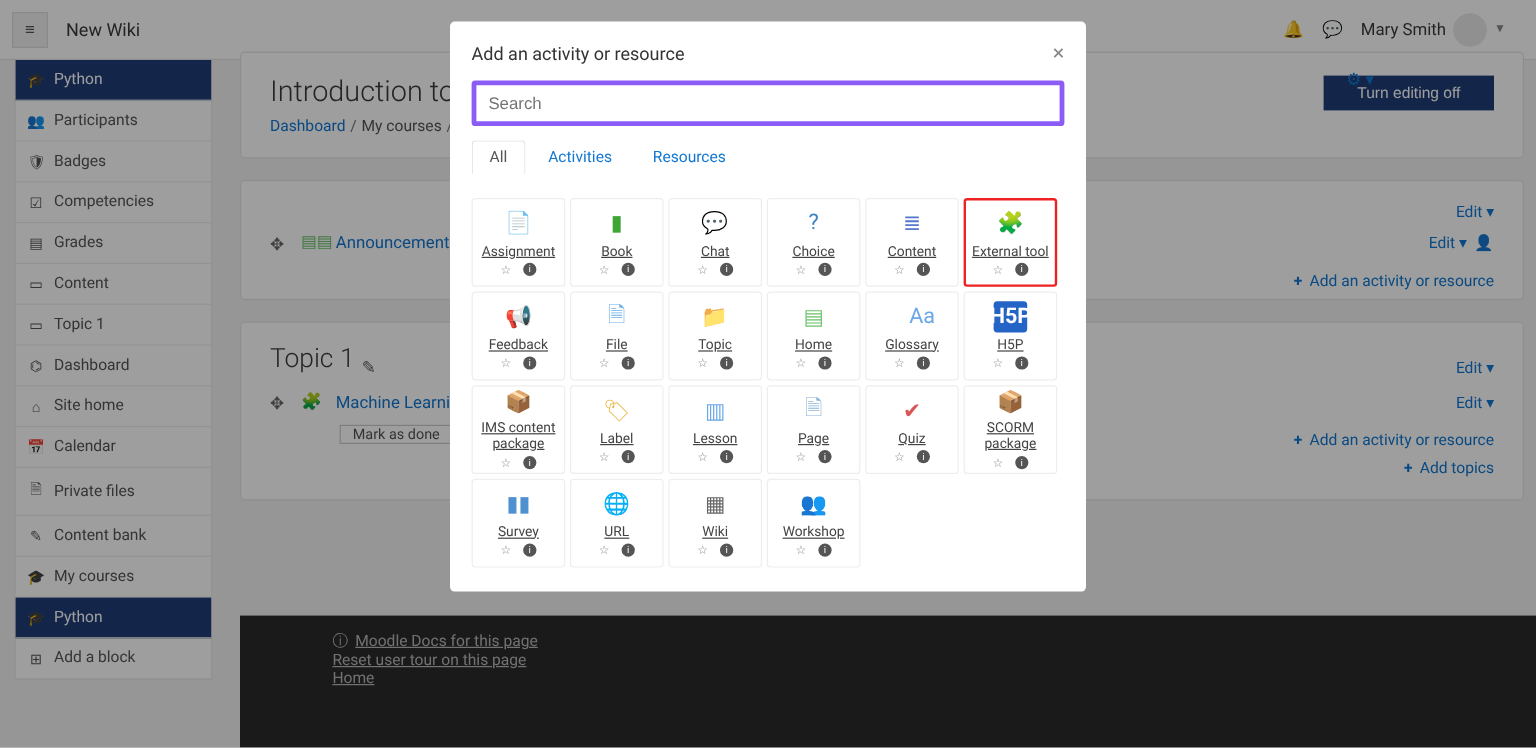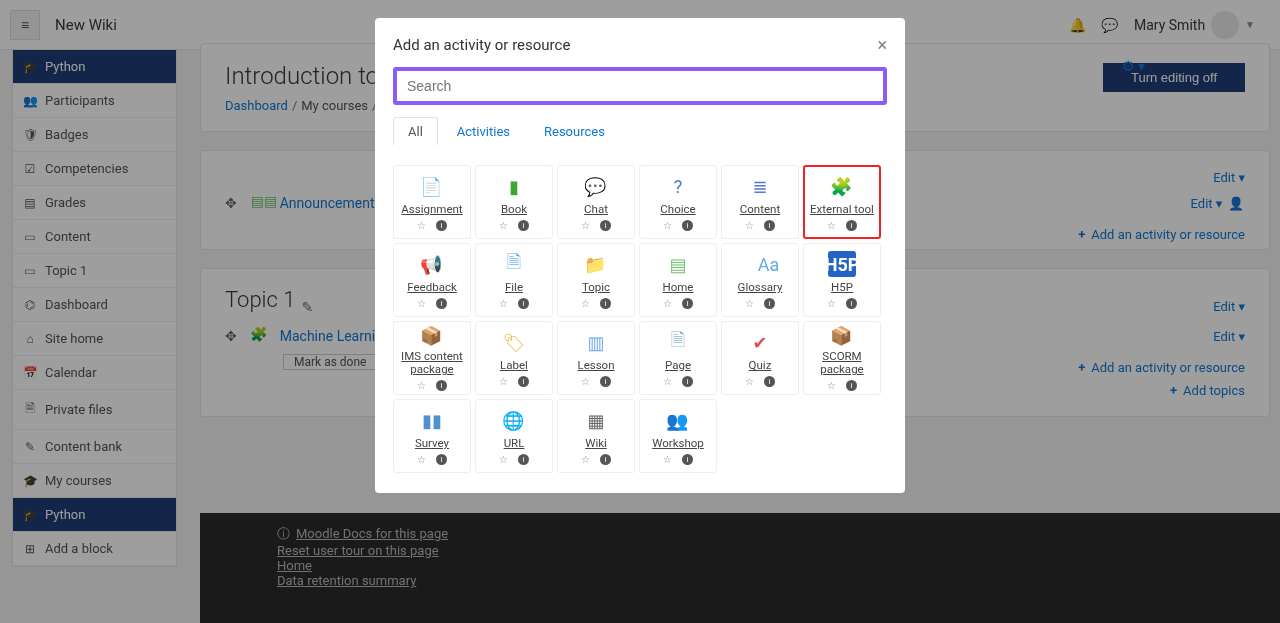--- a/index.html
+++ b/index.html
@@ -353,21 +353,20 @@
     <span class="mark-as-done">Mark as done</span>
     <span class="add-activity-link">Add an activity or resource</span>
     <span class="add-topics-link">Add topics</span>
   </div>
 </div>
 
 <div class="footer">
   <div><span class="info-icon">ⓘ</span><a>Moodle Docs for this page</a></div>
   <div><a>Reset user tour on this page</a></div>
   <div><a>Home</a></div>
-  <div><a>Data retention summary</a></div>
 </div>
 
 <div class="overlay"></div>
 <div class="modal">
   <div class="modal-header">
     <span class="modal-title">Add an activity or resource</span>
     <span class="close-btn">×</span>
   </div>
   <input class="search-box" placeholder="Search" style="">
   <div class="tabs" id="modal-tabs">

